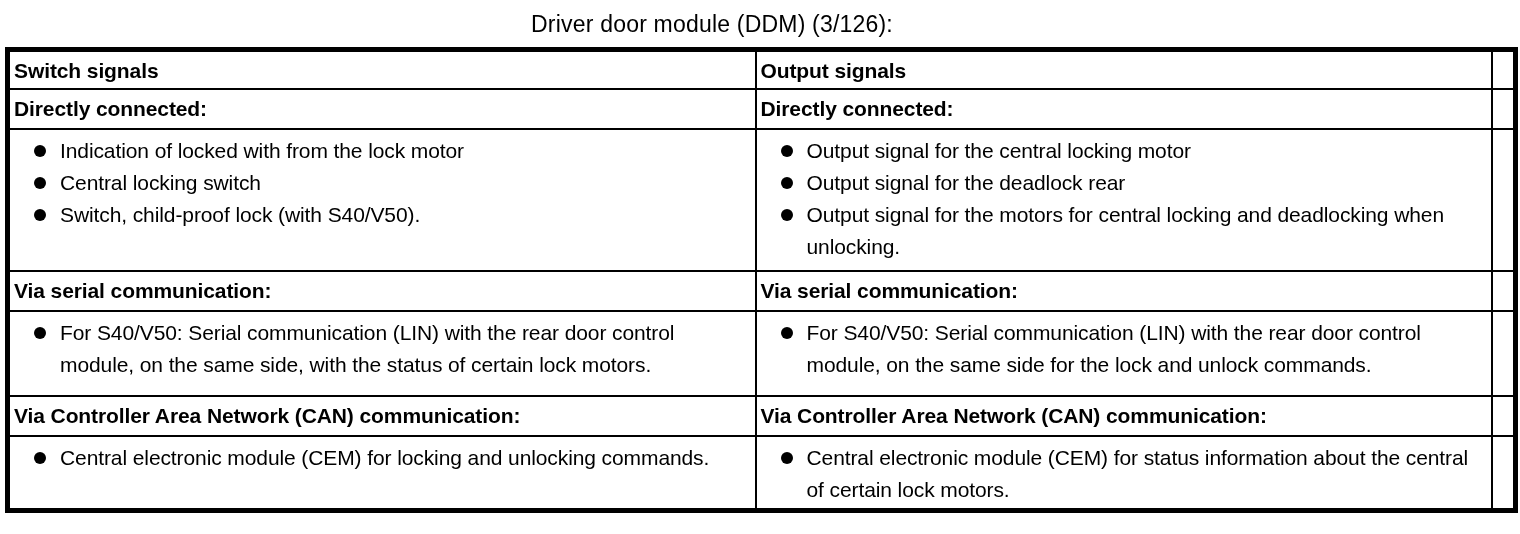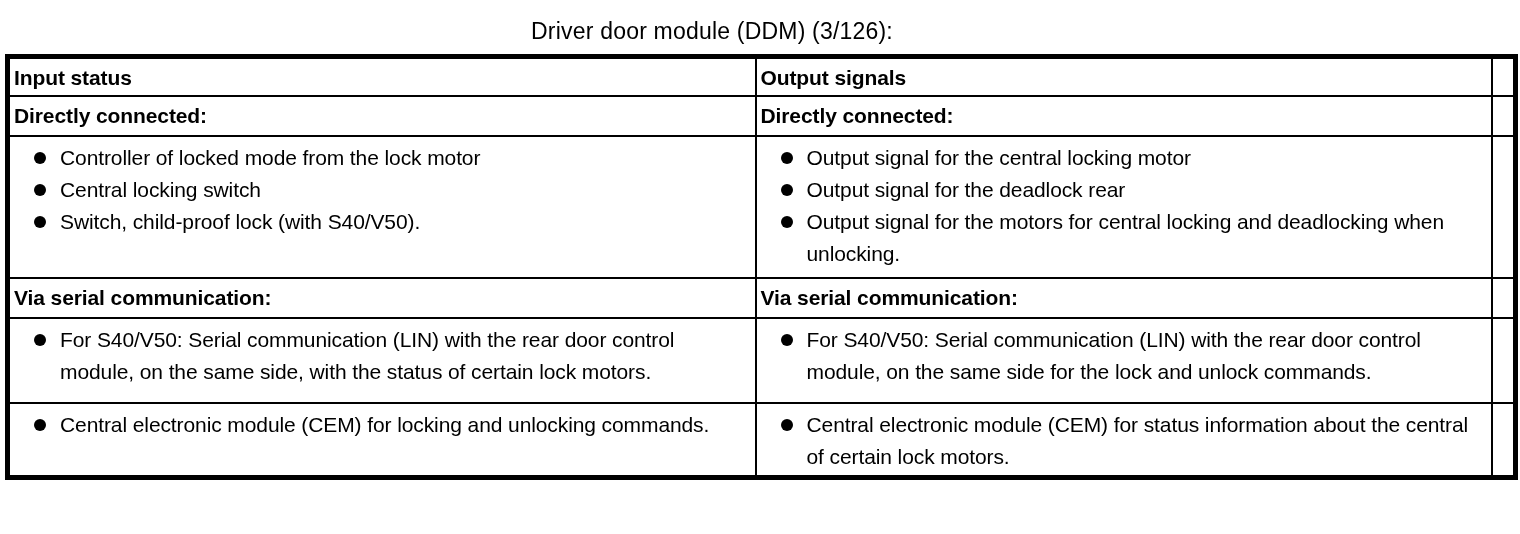--- a/index.html
+++ b/index.html
@@ -6,21 +6,21 @@
     margin: 0;
     padding: 0;
     background: #ffffff;
     width: 1520px;
     height: 534px;
     overflow: hidden;
     font-family: "Liberation Sans", "DejaVu Sans", sans-serif;
     color: #000000;
   }
   .page-title {
-    margin: 18px 96px 9px 0;
+    margin: 11px 96px 9px 0;
     text-align: center;
     font-size: 23px;
     line-height: 27px;
     letter-spacing: 0.2px;
     white-space: nowrap;
   }
   table.signals {
     border-collapse: collapse;
     table-layout: fixed;
     margin-left: 5px;
@@ -70,36 +70,36 @@
 
 <table class="signals">
   <colgroup>
     <col style="width:748px">
     <col style="width:736px">
     <col style="width:24px">
   </colgroup>
 
   <tbody>
       <tr style="height:38px">
-    <td class="hdr">Input status</td>
+    <td class="hdr">Switch signals</td>
     <td class="hdr">Output signals</td>
     <td class="spacer"></td>
   </tr>
 
   <tr style="height:40px">
     <td class="hdr">Directly connected:</td>
     <td class="hdr">Directly connected:</td>
     <td class="spacer"></td>
   </tr>
 
   <tr style="height:142px">
     <td class="bullets">
       <div class="bullet-item">
         <span class="bullet"></span>
-        <span class="bullet-text">Controller of locked mode from the lock motor</span>
+        <span class="bullet-text">Indication of locked with from the lock motor</span>
       </div>
       <div class="bullet-item">
         <span class="bullet"></span>
         <span class="bullet-text">Central locking switch</span>
       </div>
       <div class="bullet-item">
         <span class="bullet"></span>
         <span class="bullet-text">Switch, child-proof lock (with S40/V50).</span>
       </div>
     </td>
@@ -135,20 +135,25 @@
     </td>
     <td class="bullets">
       <div class="bullet-item">
         <span class="bullet"></span>
         <span class="bullet-text">For S40/V50: Serial communication (LIN) with the rear door control module, on the same side for the lock and unlock commands.</span>
       </div>
     </td>
     <td class="spacer"></td>
   </tr>
 
+  <tr style="height:40px">
+    <td class="hdr">Via Controller Area Network (CAN) communication:</td>
+    <td class="hdr">Via Controller Area Network (CAN) communication:</td>
+    <td class="spacer"></td>
+  </tr>
 
   <tr style="height:62px">
     <td class="bullets">
       <div class="bullet-item">
         <span class="bullet"></span>
         <span class="bullet-text">Central electronic module (CEM) for locking and unlocking commands.</span>
       </div>
     </td>
     <td class="bullets">
       <div class="bullet-item">

